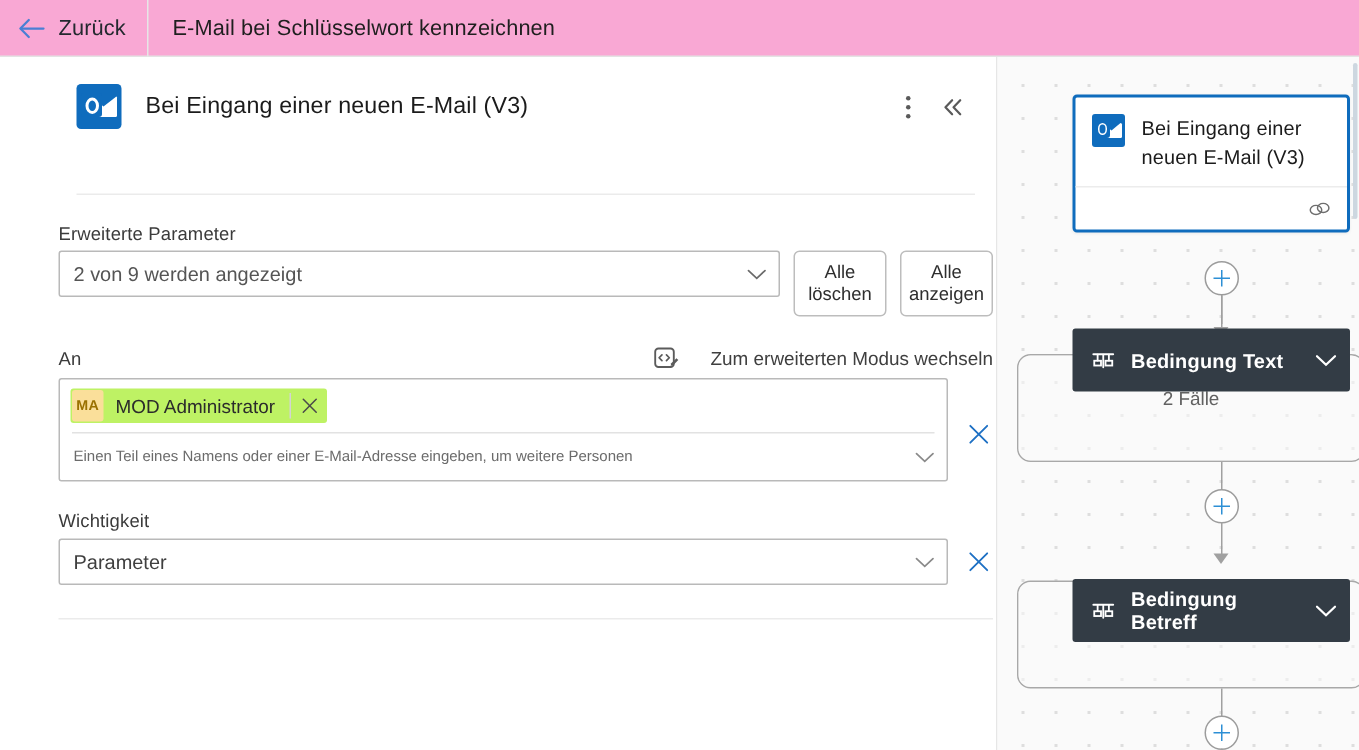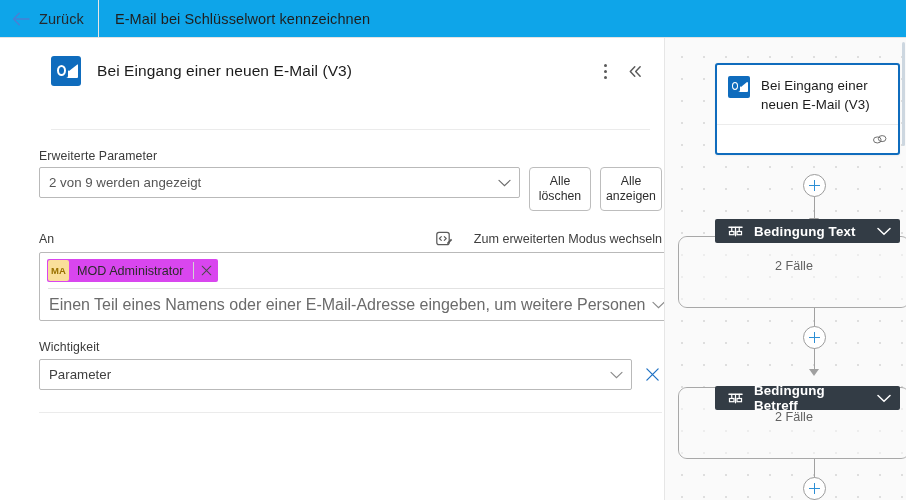--- a/index.html
+++ b/index.html
@@ -9,21 +9,21 @@
     background: #ffffff;
     overflow: hidden;
   }
   .app { position: relative; width: 906px; height: 500px; display: flex; flex-direction: column; }
 
   
   .topbar {
     height: 38px; flex: 0 0 38px;
     display: flex; align-items: center;
     border-bottom: 1px solid #e3e3e3;
-    background: #0ea5e9;
+    background: #f9a8d4;
   }
   .back-btn {
     display: flex; align-items: center; gap: 9px;
     padding: 0 14px 0 12px; height: 38px;
     cursor: pointer; color: #1f1f1f;
   }
   .back-arrow { width: 18px; height: 14px; display: block; }
   .back-label { font-size: 14.5px; color: #24292f; letter-spacing: .1px; }
   .topbar-div { width: 1px; height: 38px; background: #e6e6e6; }
   .flow-title {
@@ -116,35 +116,35 @@
   }
   .codepen-ico { width: 17px; height: 16px; display: block; }
 
   
   .to-wrap { display: flex; align-items: flex-start; gap: 10px; margin-top: 5px; }
   .people-box {
     flex: 1 1 auto; border: 1px solid #b9b9b9; border-radius: 2px; background: #fff;
   }
   .chip-row { padding: 6px 7px 6px 7px; display: flex; }
   .chip {
-    display: flex; align-items: center; background: #d946ef; height: 23px;
+    display: flex; align-items: center; background: #bef264; height: 23px;
     padding: 0; border-radius: 2px;
   }
   .chip .ava {
     width: 21px; height: 21px; margin: 1px 0 1px 1px; border-radius: 2px;
     background: #fadf9a; color: #9a7100; font-size: 9.5px; font-weight: 700;
     display: flex; align-items: center; justify-content: center; letter-spacing: .2px;
   }
   .chip .nm { font-size: 12.6px; color: #2b2b2b; padding: 0 10px 0 8px; white-space: nowrap; }
   .chip .sep { width: 1px; height: 17px; background: #d3d3d3; }
   .chip .xx { width: 24px; display: flex; align-items: center; justify-content: center; cursor: pointer; }
   .chip-div { height: 1px; background: #e2e2e2; margin: 0 8px; }
   .people-input {
     position: relative; height: 31px; display: flex; align-items: center;
-    padding: 0 28px 0 9px; font-size: 16px; color: #6b6b6b;
+    padding: 0 28px 0 9px; font-size: 10px; color: #6b6b6b;
     white-space: nowrap; overflow: hidden;
   }
   .clear-x {
     width: 20px; height: 31px; display: flex; align-items: center; justify-content: center;
     cursor: pointer; flex: 0 0 20px; margin-top: 22px;
   }
   .clear-x.single { margin-top: 0; }
 
   .imp-wrap { display: flex; align-items: center; gap: 10px; margin-top: 5px; }
   .hr2 { height: 1px; background: #ebebeb; margin: 22px 14px 0 14px; }
@@ -193,21 +193,21 @@
   .plus:before, .plus:after { content: ""; position: absolute; background: #2d8fd5; }
   .plus:before { width: 11px; height: 1.6px; }
   .plus:after { width: 1.6px; height: 11px; }
 
   .branch {
     position: absolute; left: 13px; width: 232px; border: 1.4px solid #a8a8a8;
     border-radius: 9px; background: transparent;
   }
   .branch-fill { position: absolute; inset: 0; background: rgba(250,250,250,.55); border-radius: 8px; }
   .cond-head {
-    position: absolute; left: 50px; width: 185px; height: 24px; background: #333c45;
+    position: absolute; left: 50px; width: 185px; height: 42px; background: #333c45;
     border-radius: 2px; display: flex; align-items: center; gap: 10px;
     padding: 0 9px 0 12px; cursor: pointer; z-index: 3;
   }
   .cond-head .ctitle {
     flex: 1 1 auto; font-size: 13.3px; color: #fff; font-weight: 700; letter-spacing: .15px;
   }
   .cases {
     position: absolute; left: 13px; width: 232px; text-align: center;
     font-size: 12.6px; color: #616161; z-index: 2;
   }

